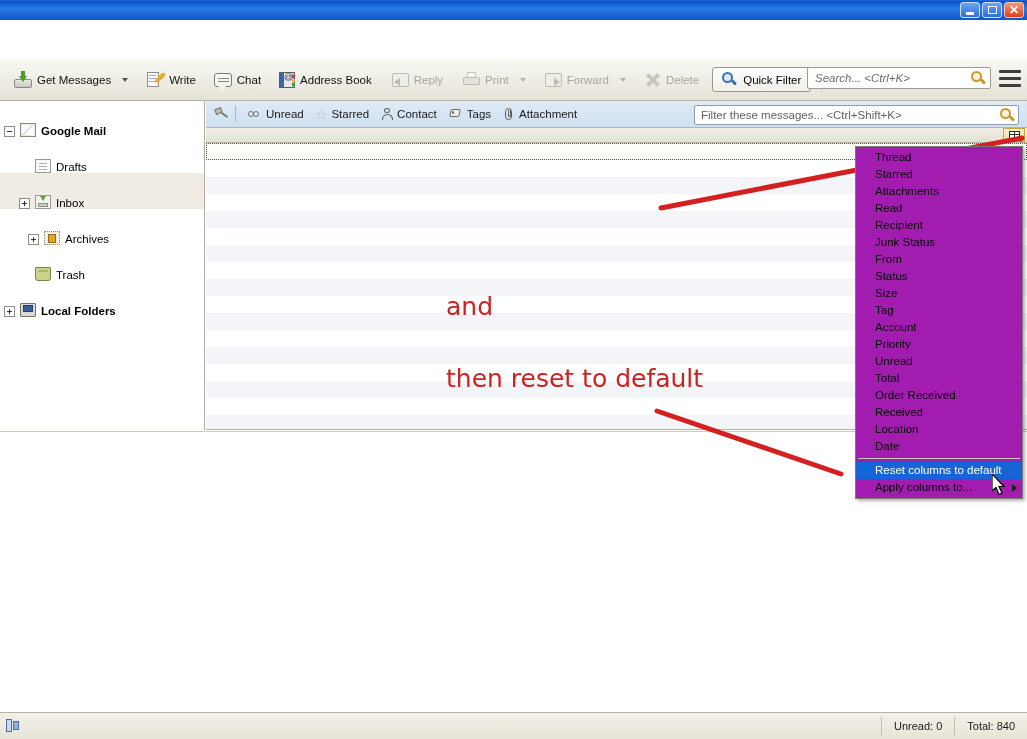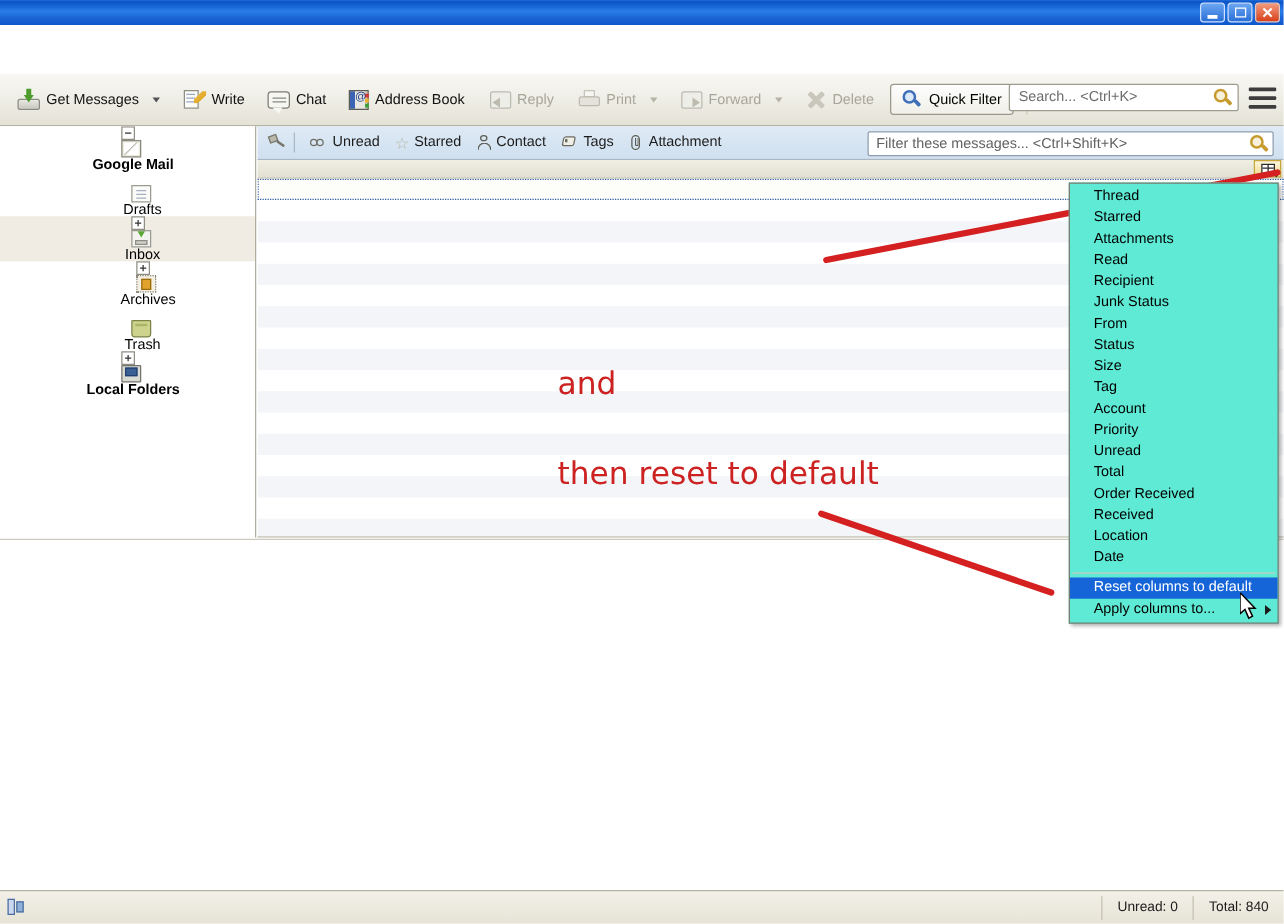--- a/index.html
+++ b/index.html
@@ -106,21 +106,21 @@
   }
   .quickfilter-btn {
     display: flex; align-items: center; gap: 6px;
     border: 1px solid #9b998b; border-radius: 3px;
     background: linear-gradient(to bottom,#fefefe,#f0efe8);
     padding: 4px 9px; font-size: 11.5px; margin-left: 7px;
   }
   .searchbox {
     position: absolute; right: 36px; top: 8px; width: 184px; height: 22px;
     background: #ffffff; border: 1px solid #9e9c8e; border-radius: 2px;
-    display: flex; align-items: center; padding: 0 4px 0 7px; box-sizing: border-box;
+    display: flex; align-items: center; padding: 0 4px 0 7px; box-sizing: border-box; font-style: italic;
   }
   .searchbox .ph { flex: 1; font-size: 11.5px; color: #6d6d6d; }
   .hamburger {
     position: absolute; right: 6px; top: 11px; width: 22px; height: 17px;
     display: flex; flex-direction: column; justify-content: space-between;
   }
   .hamburger i { display: block; height: 3px; background: #3d3d3d; border-radius: 1px; }
 
   
   .ico { flex: none; position: relative; }
@@ -156,22 +156,22 @@
   .ico-mag.gold .c{border-color:#c79a2e;background:#f7f0da;}
   .ico-mag.gold .h{background:#c79a2e;}
 
   
   .folderpane {
     position: absolute; left: 0; top: 101px; width: 205px; height: 329px;
     background: #ffffff; border-right: 1px solid #b0ae9f;
     box-sizing: border-box; overflow: hidden;
   }
   .folderrow {
-    display: flex; align-items: center; height: 36px; padding-left: 4px;
-    font-size: 11.5px; color: #000; white-space: nowrap; flex-direction: column;
+    display: flex; align-items: flex-end; height: 36px; padding-left: 4px;
+    font-size: 11.5px; color: #000; white-space: nowrap;
   }
   .folderrow.sel { background: #f0ece3; }
   .twisty {
     width: 11px; height: 11px; border: 1px solid #8e8e84; background: #fff;
     margin-right: 3px; flex: none; position: relative; box-sizing: border-box;
   }
   .twisty::before { content:''; position:absolute; left:2px; top:4px; width:5px; height:1px; background:#333; }
   .twisty.plus::after { content:''; position:absolute; left:4px; top:2px; width:1px; height:5px; background:#333; }
   .twisty.none { border:none; background:none; }
   .twisty.none::before { display:none; }
@@ -293,21 +293,21 @@
   .sb-spacer { flex: 1; }
   .sb-cell {
     font-size: 11px; color: #1b1b1b; padding: 0 12px; height: 19px;
     display:flex;align-items:center;
     border-left: 1px solid #c3c0b1;
   }
 
   
   .ctxmenu {
     position: absolute; left: 855px; top: 146px; width: 168px;
-    background: #5eead4; border: 1px solid #7b7b72;
+    background: #a21caf; border: 1px solid #7b7b72;
     box-shadow: 2px 2px 3px rgba(0,0,0,0.3);
     padding: 2px 0 2px 0; box-sizing: border-box;
     z-index: 50;
   }
   .ctxitem {
     height: 17px; line-height: 17px; padding-left: 19px;
     font-size: 11.5px; color: #000; white-space: nowrap;
   }
   .ctxitem.hl { background: #1565d8; color: #ffffff; }
   .ctxsep { height: 1px; background: #c9c9c0; margin: 3px 2px; }

